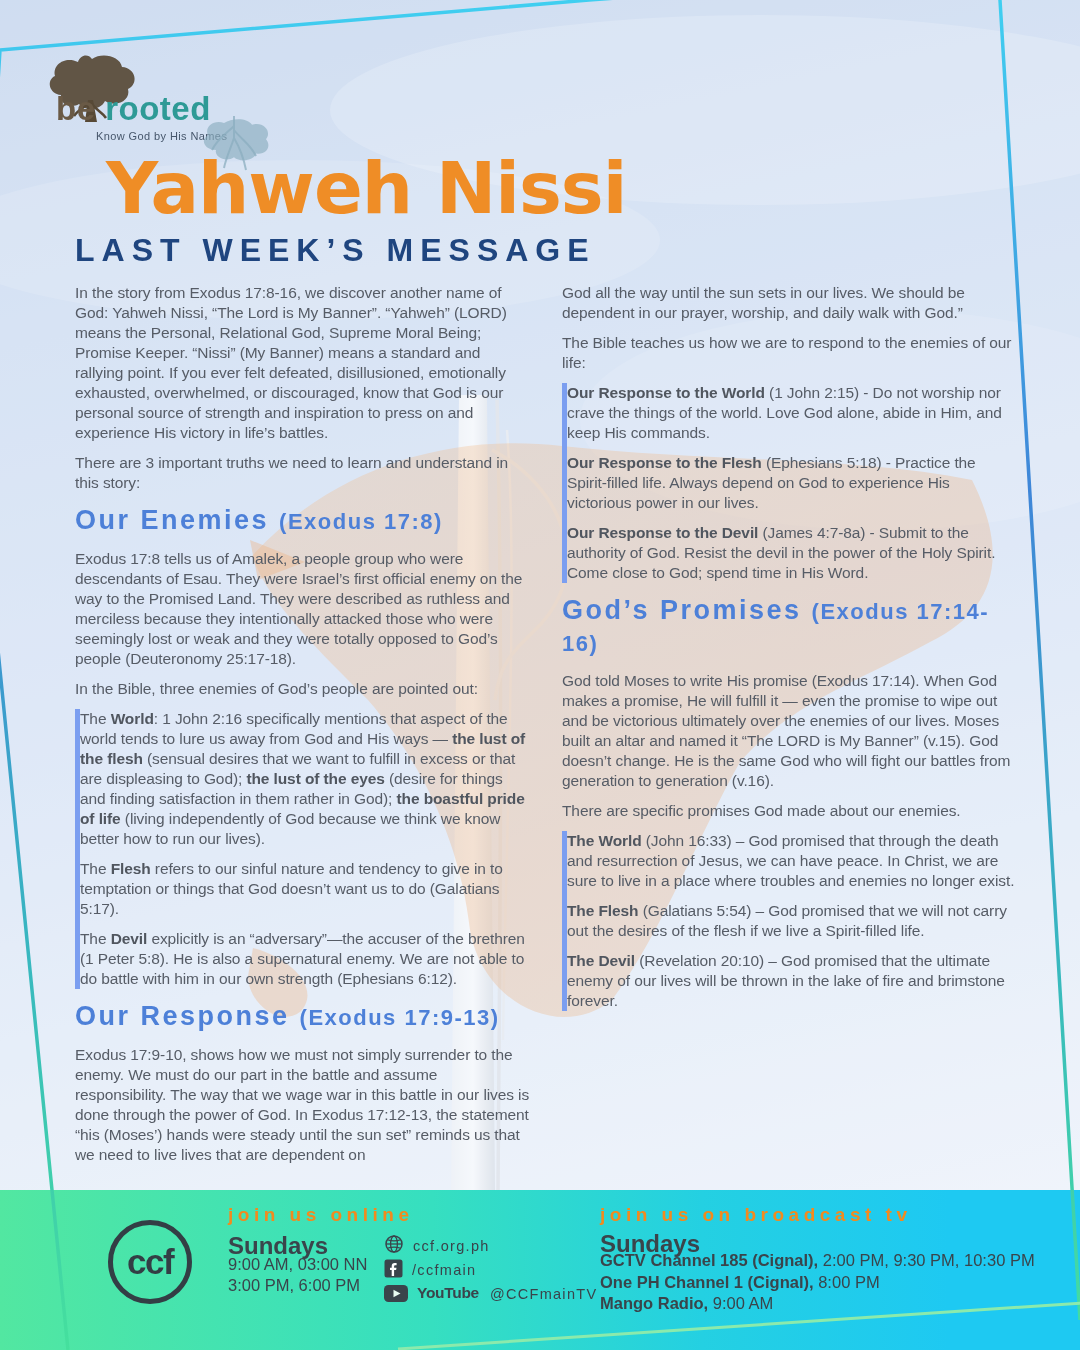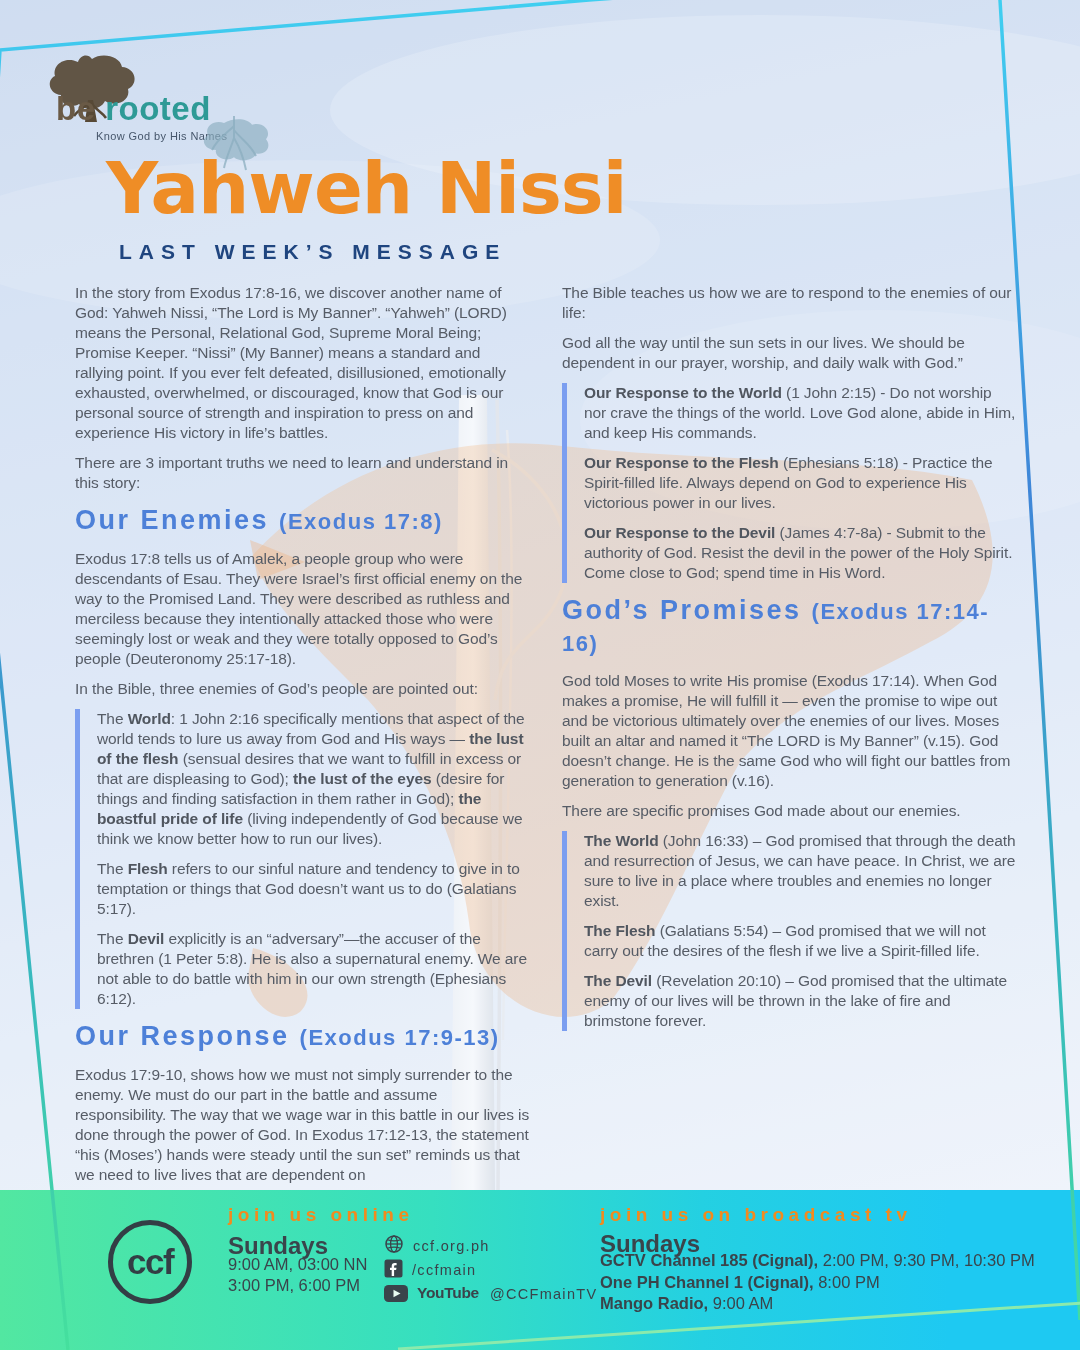--- a/index.html
+++ b/index.html
@@ -12,31 +12,31 @@
   .abs{position:absolute}
 
   
   .logo{left:44px;top:50px;width:260px;height:130px;}
   .logo-text{position:absolute;left:12px;top:40px;font-size:33px;letter-spacing:.5px;}
   .logo-be{color:#6a5a46;font-weight:bold}
   .logo-rooted{color:#2e9a96;font-weight:bold}
   .logo-tagline{position:absolute;left:52px;top:80px;font-size:11px;color:#46566b;letter-spacing:.4px;}
   .title{left:60px;top:146px;font-family:"DejaVu Sans","Liberation Sans",sans-serif;
          font-weight:bold;font-size:72px;color:#ef8d26;letter-spacing:-1px;margin-left:46px;}
-  .subtitle{left:75px;top:240px;font-size:21px;font-weight:bold;color:#1f457f;letter-spacing:7px;margin-left:44px;}
+  .subtitle{left:75px;top:232px;font-size:32px;font-weight:bold;color:#1f457f;letter-spacing:7px;}
 
   
   .col{position:absolute;top:283px;width:455px;color:#565c66;}
   .col-left{left:75px;}
   .col-right{left:562px;}
   .col p{font-size:15.5px;line-height:20px;margin:0 0 10px;letter-spacing:-0.1px;}
   .col b{color:#50565f;}
   .sect{font-size:27px;font-weight:bold;color:#4d80d8;letter-spacing:2.5px;margin:12px 0 12px;line-height:30px;}
   .sect .ref{font-size:22px;letter-spacing:1.5px;}
-  .quote{border-left:5px solid #7b9ef0;padding-left:17px;margin:0 0 10px;}
+  .quote{border-left:5px solid #7b9ef0;margin:0 0 10px;}
   .quote p:last-child{margin-bottom:0;}
 
   
   .footer{left:0;top:1190px;width:1080px;height:160px;
     background:linear-gradient(90deg,#52e7a1 0%,#36dfc0 40%,#24d0e2 65%,#1ec9f2 88%);}
   .ccf-badge{position:absolute;left:108px;top:30px;width:74px;height:74px;border:5px solid #333e45;
     border-radius:50%;display:flex;align-items:center;justify-content:center;
     font-size:35px;font-weight:bold;color:#333e45;letter-spacing:-1.5px;}
   .f-head{position:absolute;font-size:19px;font-weight:bold;color:#f28a1e;letter-spacing:4.5px;}
   .f-day{position:absolute;font-size:24px;font-weight:bold;color:#3a444b;}
@@ -118,22 +118,22 @@
       <p><span>The </span><b>World</b><span>: 1 John 2:16 specifically mentions that aspect of the world tends to lure us away from God and His ways — </span><b>the lust of the flesh</b><span> (sensual desires that we want to fulfill in excess or that are displeasing to God); </span><b>the lust of the eyes</b><span> (desire for things and finding satisfaction in them rather in God); </span><b>the boastful pride of life</b><span> (living independently of God because we think we know better how to run our lives).</span></p>
       <p><span>The </span><b>Flesh</b><span> refers to our sinful nature and tendency to give in to temptation or things that God doesn’t want us to do (Galatians 5:17).</span></p>
       <p><span>The </span><b>Devil</b><span> explicitly is an “adversary”—the accuser of the brethren (1 Peter 5:8). He is also a supernatural enemy. We are not able to do battle with him in our own strength (Ephesians 6:12).</span></p>
     </div>
 
     <h2 class="sect"><span>Our Response</span> <span class="ref">(Exodus 17:9-13)</span></h2>
     <p>Exodus 17:9-10, shows how we must not simply surrender to the enemy. We must do our part in the battle and assume responsibility. The way that we wage war in this battle in our lives is done through the power of God. In Exodus 17:12-13, the statement “his (Moses’) hands were steady until the sun set” reminds us that we need to live lives that are dependent on</p>
   </div>
 
   <div class="col col-right">
+    <p>God all the way until the sun sets in our lives. We should be dependent in our prayer, worship, and daily walk with God.”</p>
     <p>The Bible teaches us how we are to respond to the enemies of our life:</p>
-    <p>God all the way until the sun sets in our lives. We should be dependent in our prayer, worship, and daily walk with God.”</p>
 
     <div class="quote">
       <p><b>Our Response to the World</b><span> (1 John 2:15) - Do not worship nor crave the things of the world. Love God alone, abide in Him, and keep His commands.</span></p>
       <p><b>Our Response to the Flesh</b><span> (Ephesians 5:18) - Practice the Spirit-filled life. Always depend on God to experience His victorious power in our lives.</span></p>
       <p><b>Our Response to the Devil</b><span> (James 4:7-8a) - Submit to the authority of God. Resist the devil in the power of the Holy Spirit. Come close to God; spend time in His Word.</span></p>
     </div>
 
     <h2 class="sect"><span>God’s Promises</span> <span class="ref">(Exodus 17:14-16)</span></h2>
     <p>God told Moses to write His promise (Exodus 17:14). When God makes a promise, He will fulfill it — even the promise to wipe out and be victorious ultimately over the enemies of our lives. Moses built an altar and named it “The LORD is My Banner” (v.15). God doesn’t change. He is the same God who will fight our battles from generation to generation (v.16).</p>
     <p>There are specific promises God made about our enemies.</p>

